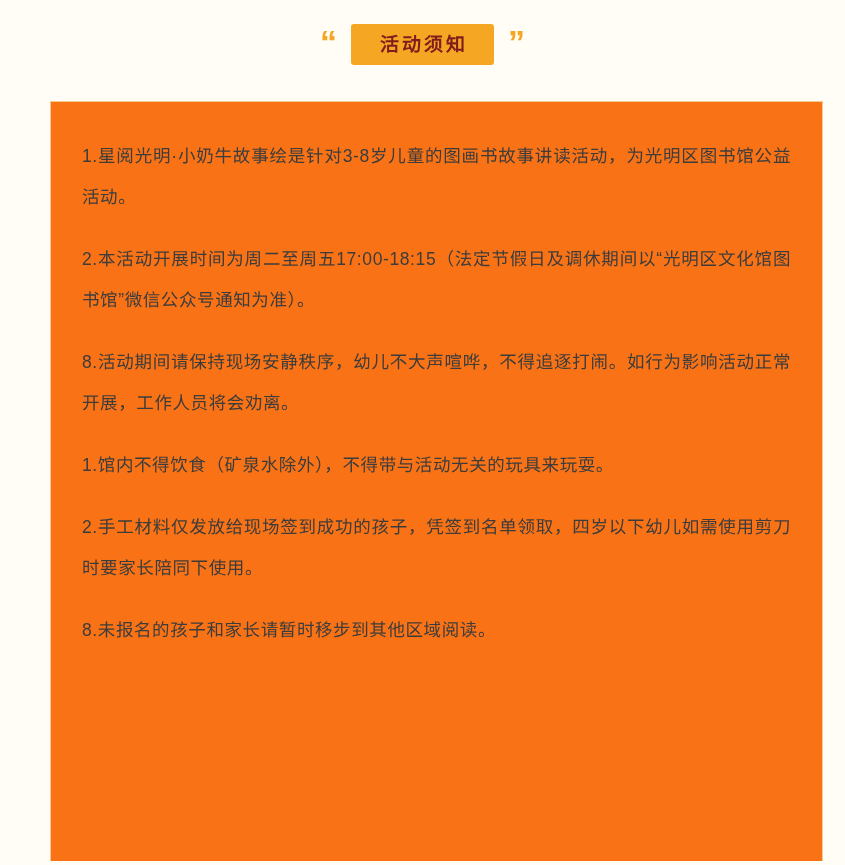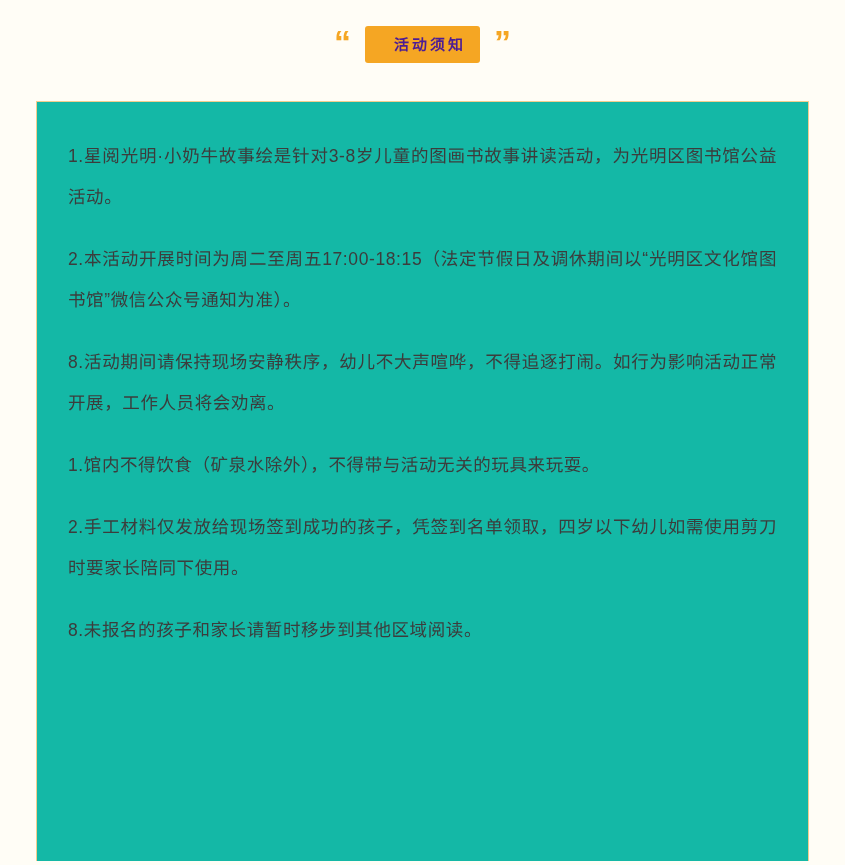--- a/index.html
+++ b/index.html
@@ -35,41 +35,41 @@
     color: #f5a623;
     font-size: 34px;
     font-weight: bold;
     line-height: 1;
     user-select: none;
   }
   .quote.left { transform: translateY(-2px); }
   .quote.right { transform: translateY(-2px); }
   .title-pill {
     background: #f5a623;
-    color: #4c1d95;
-    font-size: 15px;
+    color: #7f1d1d;
+    font-size: 19px;
     letter-spacing: 3px;
     font-weight: bold;
-    padding: 11px 14px 11px 29px;
+    padding: 11px 26px 11px 29px;
     border-radius: 3px;
     line-height: 1;
     white-space: nowrap;
   }
 
   
   .card {
     position: absolute;
-    left: 36px;
+    left: 50px;
     top: 101px;
     width: 773px;
     height: 760px;
     box-sizing: border-box;
     border: 1px solid #f3cd8e;
     border-bottom: none;
-    background: #14b8a6;
+    background: #f97316;
     padding: 34px 31px 0 31px;
     overflow: hidden;
   }
   .para {
     font-size: 17.5px;
     line-height: 41px;
     color: #3c3c3c;
     letter-spacing: 0.6px;
     margin: 0 0 21px 0;
     text-align: justify;

